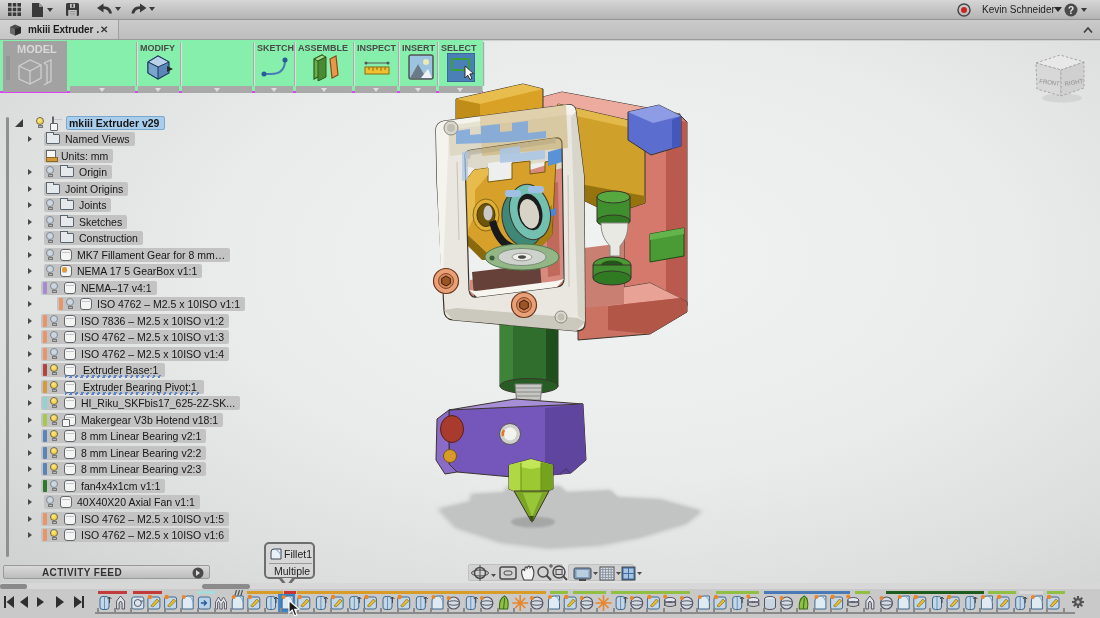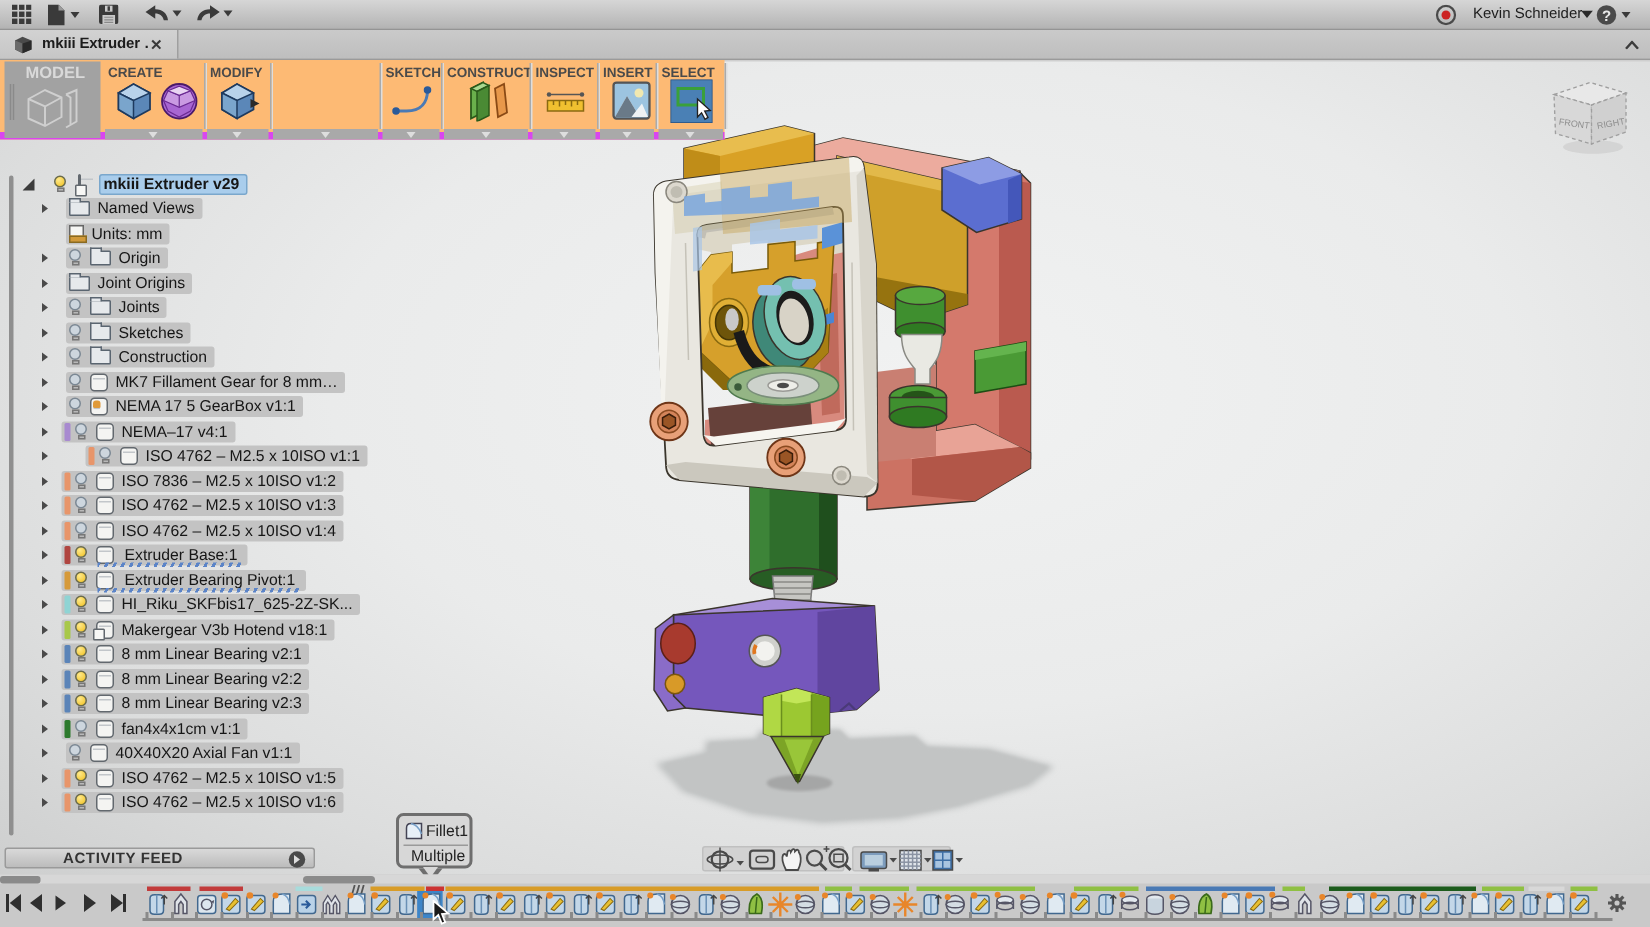--- a/index.html
+++ b/index.html
@@ -7,21 +7,21 @@
 
 #topbar{position:absolute;left:0;top:0;width:1100px;height:20px;background:linear-gradient(#d6d6d6,#b9b9b9 85%,#b2b2b2);border-bottom:1px solid #949494}
 .tbi{position:absolute;top:3px}
 #topbar .txt{position:absolute;top:4px;font-size:10px;color:#1d1d1d}
 
 #tabbar{position:absolute;left:0;top:20px;width:1100px;height:20px;background:linear-gradient(#cacaca,#bebebe);border-bottom:1px solid #9a9a9a}
 #tab1{position:absolute;left:0;top:0;width:119px;height:19px;background:linear-gradient(#d2d2d2,#c6c6c6);border-right:1px solid #9f9f9f}
 #tab1 .t{position:absolute;left:28px;top:4px;font-size:10px;font-weight:bold;color:#1c1c1c;letter-spacing:-0.1px;width:72px;overflow:hidden;white-space:nowrap}
 #tab1 .x{position:absolute;left:100px;top:4px;font-size:10px;font-weight:bold;color:#3a3a3a}
 
-#toolbar{position:absolute;left:0;top:40px;width:483px;height:53px;background:#fdba74;border-bottom:5px solid #d946ef}
+#toolbar{position:absolute;left:0;top:40px;width:483px;height:53px;background:#86efac;border-bottom:2px solid #d946ef}
 #modelbox{position:absolute;left:3px;top:1px;width:64px;height:51px;background:#a2a2a2}
 #modelbox .lb{position:absolute;left:14px;top:2px;font-size:11px;font-weight:bold;color:#d9d9d9}
 .grp{position:absolute;top:0;height:52px}
 .grp .lb{position:absolute;left:3px;top:3px;font-size:9px;font-weight:bold;color:#4a4a4a;letter-spacing:0px;white-space:nowrap}
 .gsep{position:absolute;top:2px;width:1px;height:44px;background:#aaa;box-shadow:1px 0 0 #ddd}
 .ddrow{position:absolute;top:46px;height:7px;background:#a9a9a9}
 .dda{position:absolute;top:48px;width:0;height:0;border-left:3.5px solid transparent;border-right:3.5px solid transparent;border-top:4px solid #dedede}
 
 #viewport{position:absolute;left:0;top:41px;width:1100px;height:542px;background:radial-gradient(ellipse 880px 480px at 56% 40%,#f1f2f2 0%,#eaebeb 45%,#dcdddd 75%,#cccdcd 100%)}
 
@@ -607,35 +607,20 @@
             <path d="M13,14 L13,27"></path>
 <path d="M27,6 L34,3 L34,24 L27,28"></path>
             <path d="M27,6 L30,8 L30,26"></path>
           </g>
         </svg>
       </div>
 <svg class="abs" style="left:6px;top:16px" width="4" height="24" viewBox="0 0 4 24">
         <line x1="1" y1="0" x2="1" y2="24" stroke="#8a8a8a"></line>
         <line x1="3" y1="0" x2="3" y2="24" stroke="#8a8a8a"></line>
       </svg>
-      <div class="grp" style="left:69px;width:67px">
-        <span class="lb">CREATE</span>
-        <svg class="abs" style="left:7px;top:14px" width="27" height="27" viewBox="0 0 27 27">
-          <path d="M3,8 L13,2 L24,8 L24,19 L13,25 L3,19 Z" fill="#5b87b8" stroke="#1d3a5f" stroke-width="1.2"></path>
-          <path d="M3,8 L13,2 L24,8 L13,13 Z" fill="#b8d2ea" stroke="#1d3a5f"></path>
-          <path d="M3,8 L13,13 L13,25 L3,19 Z" fill="#7aa5cc" stroke="#1d3a5f"></path>
-        </svg>
-        <svg class="abs" style="left:38px;top:15px" width="25" height="25" viewBox="0 0 25 25">
-          <circle cx="12.5" cy="12.5" r="11.5" fill="#a866d2" stroke="#4a1a6a" stroke-width="1.2"></circle>
-          <circle cx="12.5" cy="12.5" r="11.5" fill="none"></circle>
-          <path d="M5,5.5 L12.5,8.5 L20,5.5 L23,12 L12.5,16.5 L2,12 Z" fill="#c99ae2" stroke="#6a2a92" stroke-width="0.8"></path>
-          <path d="M5,5.5 L12.5,2.5 L20,5.5 L12.5,8.5 Z" fill="#e8d4f2" stroke="#6a2a92" stroke-width="0.8"></path>
-          <path d="M12.5,8.5 L12.5,16.5 M2,12 L5,19 L12.5,23 L20,19 L23,12" fill="none" stroke="#6a2a92" stroke-width="0.8"></path>
-        </svg>
-      </div>
       <div class="ddrow" style="left:70px;width:65px"></div>
       <div class="dda" style="left:99px"></div>
       <div class="gsep" style="left:136px"></div>
       <div class="grp" style="left:137px;width:53px">
         <span class="lb">MODIFY</span>
         <svg class="abs" style="left:8px;top:14px" width="30" height="27" viewBox="0 0 30 27">
           <path d="M3,8 L13,2 L24,8 L24,19 L13,25 L3,19 Z" fill="#5b87b8" stroke="#1d3a5f" stroke-width="1.2"></path>
           <path d="M3,8 L13,2 L24,8 L13,13 Z" fill="#b8d2ea" stroke="#1d3a5f"></path>
           <path d="M3,8 L13,13 L13,25 L3,19 Z" fill="#7aa5cc" stroke="#1d3a5f"></path>
           <path d="M22,12 l6,3 l-6,3 Z" fill="#2a2a2a"></path>
@@ -652,21 +637,21 @@
         <svg class="abs" style="left:7px;top:16px" width="28" height="24" viewBox="0 0 28 24">
           <path d="M3,18 L10,18 C20,18 24,12 24,4" fill="none" stroke="#4a7ab5" stroke-width="2"></path>
           <circle cx="3" cy="18" r="2.5" fill="#2a5a9a"></circle>
           <circle cx="24" cy="4" r="2.5" fill="#2a5a9a"></circle>
         </svg>
       </div>
       <div class="ddrow" style="left:255px;width:38px"></div>
       <div class="dda" style="left:271px"></div>
       <div class="gsep" style="left:294px"></div>
       <div class="grp" style="left:295px;width:58px">
-        <span class="lb">CONSTRUCT</span>
+        <span class="lb">ASSEMBLE</span>
         <svg class="abs" style="left:17px;top:13px" width="28" height="28" viewBox="0 0 28 28">
           <path d="M2,6 L10,2 L10,22 L2,26 Z" fill="#6ab04c" stroke="#2a5a1a" stroke-width="1.2"></path>
           <path d="M2,6 L10,2 L14,4 L6,8 Z" fill="#a8d890" stroke="#2a5a1a"></path>
           <path d="M6,8 L14,4 L14,24 L6,28 Z" fill="#4a8a34" stroke="#2a5a1a"></path>
           <path d="M18,6 L24,3 L26,22 L20,25 Z" fill="#e8984a" stroke="#8a4a15" stroke-width="1.2"></path>
         </svg>
       </div>
       <div class="ddrow" style="left:296px;width:56px"></div>
       <div class="dda" style="left:321px"></div>
       <div class="gsep" style="left:353px"></div>

